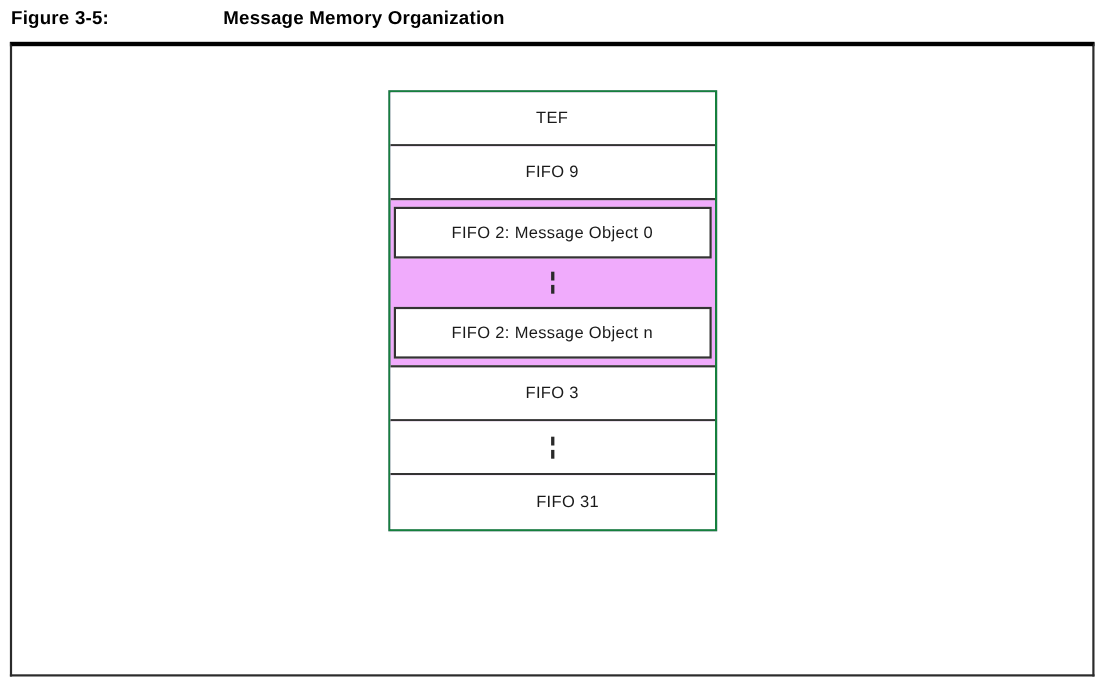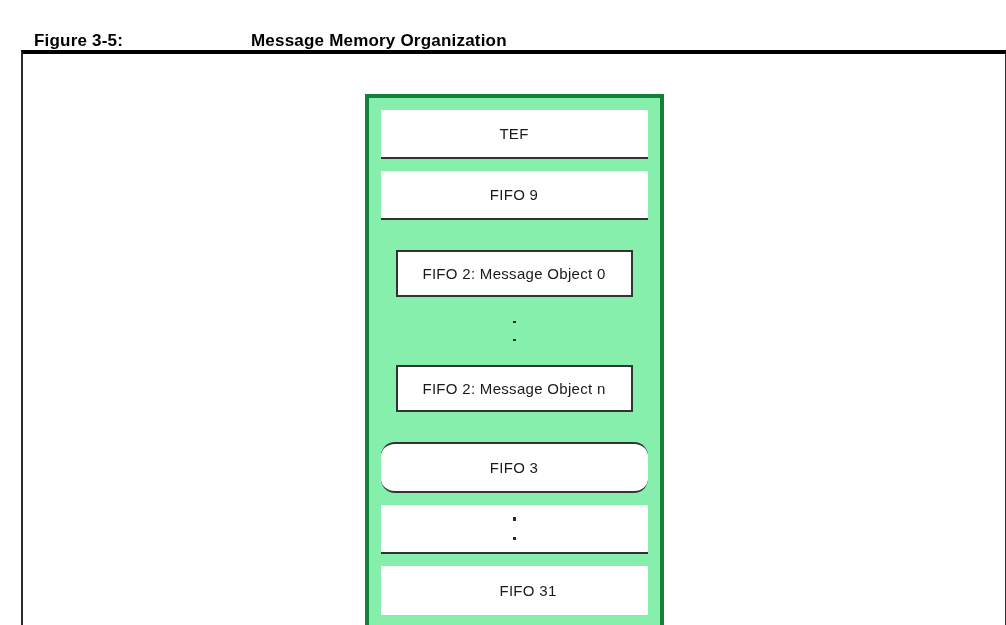--- a/index.html
+++ b/index.html
@@ -1,15 +1,15 @@
 <!DOCTYPE html>
 <html><head>
 <meta charset="utf-8">
 <style>
-  * { box-sizing: border-box; margin: 12px; padding: 0; }
+  * { box-sizing: border-box; margin: 0; padding: 0; }
   html, body {
     width: 1006px; height: 625px;
     background: #ffffff;
     font-family: "Liberation Sans", sans-serif;
     color: #1a1a1a;
     overflow: hidden;
   }
   .figure-header {
     position: absolute;
     left: 10px; top: 7px;
@@ -26,22 +26,22 @@
     width: 986px; height: 577px;
     border-top: 4px solid #000000;
     border-left: 2px solid #2b2b2b;
     border-right: 2px solid #2b2b2b;
     border-bottom: 2px solid #2b2b2b;
     background: #ffffff;
   }
   .memory-column {
     width: 299px;
     margin: 40px auto 0 auto;
-    border: 4px solid #15803d;
-    background: #86efac;
+    border: 2px solid #15803d;
+    background: #f0abfc;
   }
   .cell {
     height: 49px;
     display: flex;
     align-items: center;
     justify-content: center;
     font-size: 15px;
     border-bottom: 2px solid #333333;
     background: #ffffff;
     letter-spacing: 0.3px;
@@ -66,21 +66,21 @@
     flex-direction: column;
     align-items: center;
     justify-content: center;
   }
   .cell.ellipsis-cell { flex-direction: column; }
   .vdash {
     width: 3px; height: 8px;
     background: #2a2a2a;
   }
   .vdash + .vdash { margin-top: 4px; }
-  .cell.fifo3 { border-top: 2px solid #333333; height: 51px; border-radius: 14px; }
+  .cell.fifo3 { border-top: 2px solid #333333; height: 51px; }
   .cell.last { border-bottom: none; padding-left: 28px; }
 </style>
 </head>
 <body>
 
 <div class="figure-header">
   <span class="figure-label">Figure 3-5:</span>
   <span class="figure-title">Message Memory Organization</span>
 </div>
 

